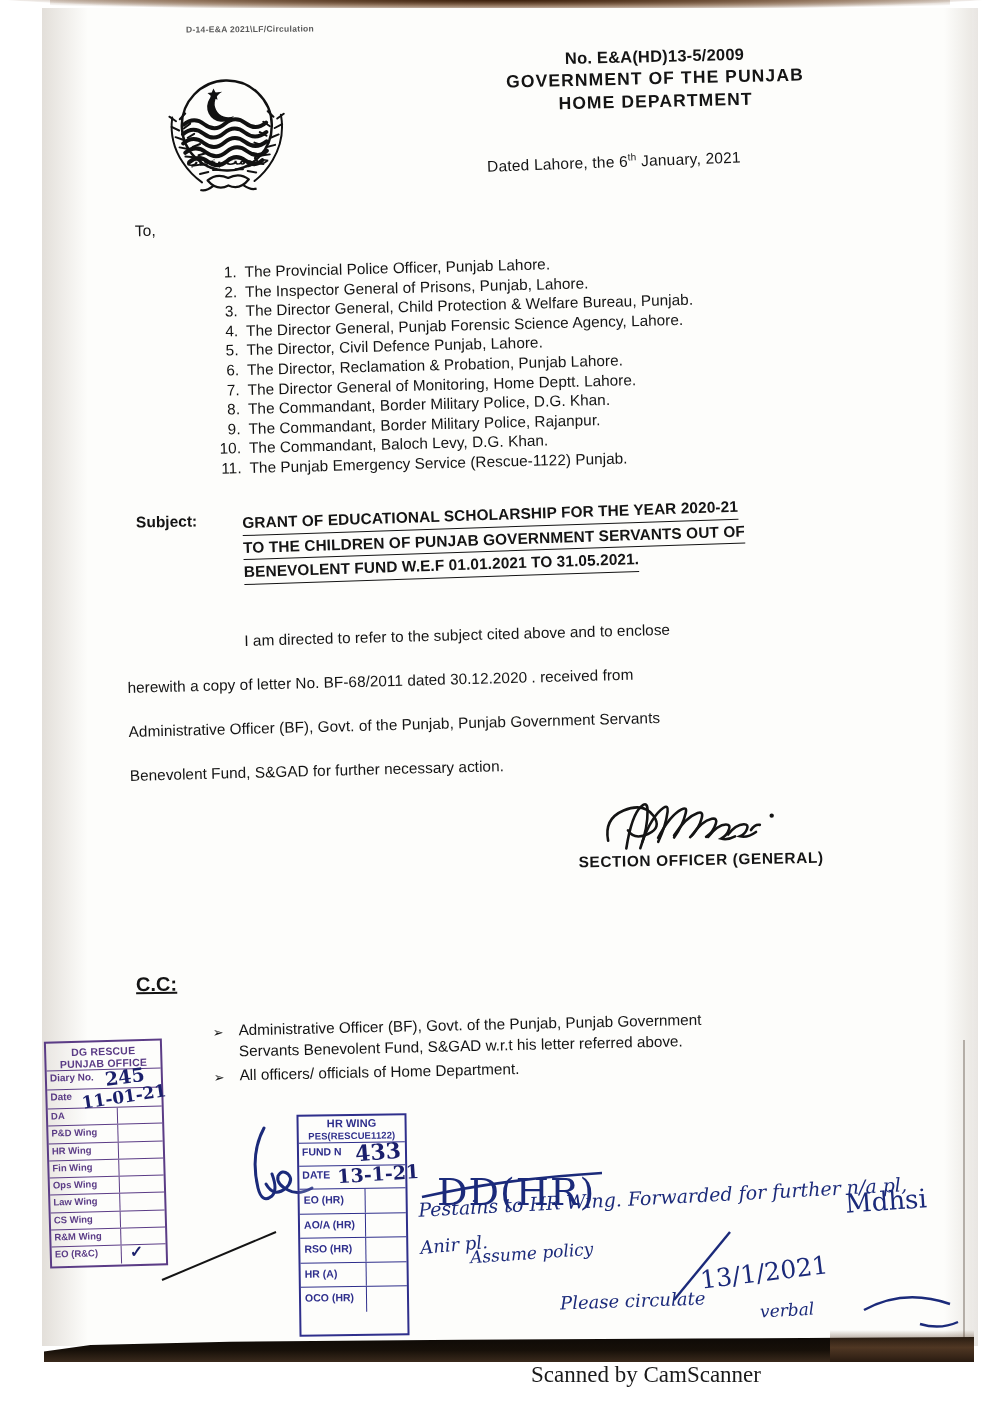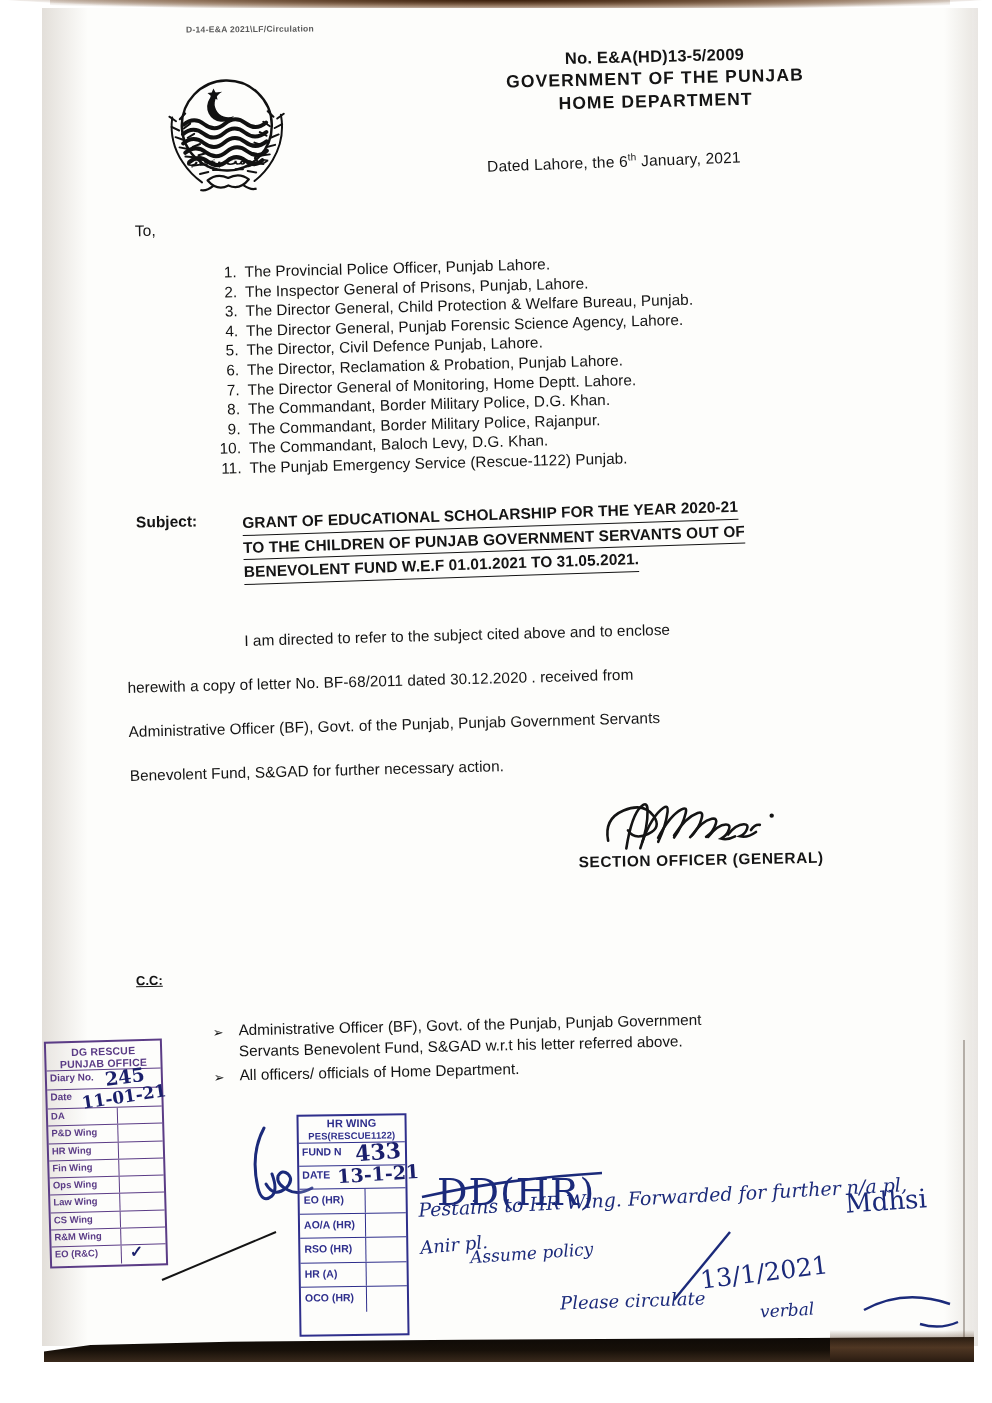--- a/index.html
+++ b/index.html
@@ -187,21 +187,21 @@
   .sig-title {
     font-size: 15.4px;
     font-weight: 700;
     letter-spacing: 0.6px;
     white-space: nowrap;
   }
 
   .cc-label {
     position: absolute;
     left: 136px; top: 973px;
-    font-size: 13px;
+    font-size: 20px;
     font-weight: 700;
     text-decoration: underline;
     transform: rotate(-0.9deg);
   }
   .cc-list {
     position: absolute;
     left: 213px; top: 1012px;
     width: 700px;
     transform: rotate(-1.3deg);
   }
@@ -664,13 +664,16 @@
   <div style="position:absolute; left:860px; top:1280px; width:110px; height:60px; pointer-events:none;">
     <svg width="110" height="60">
         <path d="M4 30 q40 -22 86 -6 M60 44 q20 6 38 -2" stroke="#1b2a7a" stroke-width="2.4" fill="none"></path>
       </svg>
   </div>
 
   <div class="right-margin-line"></div>
   <div class="scan-bottom-shadow"></div>
   <div class="scan-bottom-right-edge"></div>
 
+  <div class="footer-camscanner">
+    <span class="fc-inner">Scanned by CamScanner</span>
+  </div>
 </div>
 
 </body></html>

